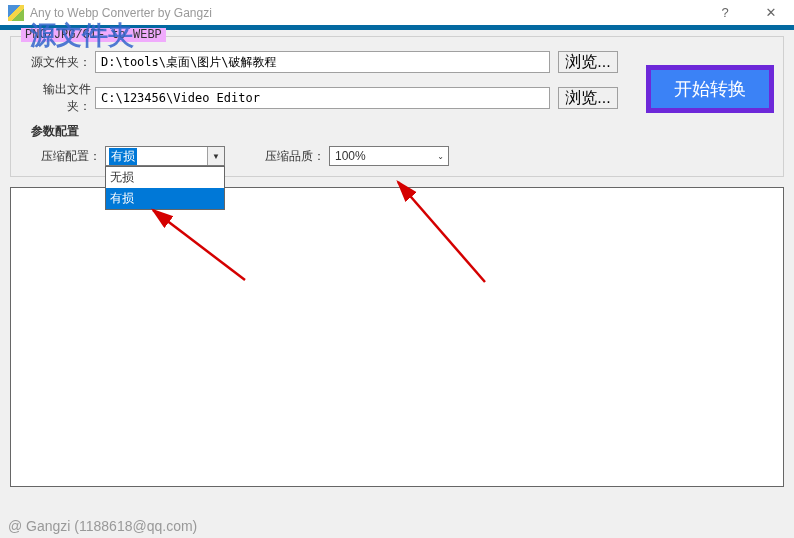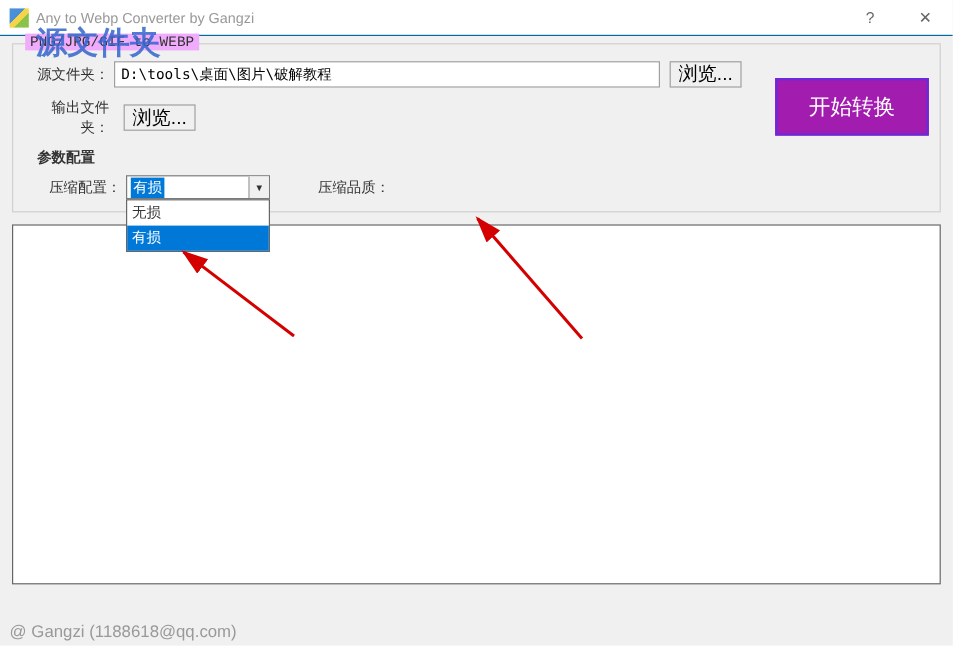--- a/index.html
+++ b/index.html
@@ -11,21 +11,21 @@
     body {
       width: 794px;
       height: 538px;
       background: #f0f0f0;
       position: relative;
       overflow: hidden;
     }
     .title-bar {
       height: 30px;
       background: #ffffff;
-      border-bottom: 1px solid #0369a1;
+      border-bottom: 5px solid #0369a1;
       display: flex;
       align-items: center;
       padding-left: 8px;
     }
     .app-icon {
       width: 16px;
       height: 16px;
       margin-right: 6px;
       background: linear-gradient(135deg, #4a90d9 40%, #f5d547 40%, #f5d547 60%, #8bc34a 60%);
       display: inline-block;
@@ -102,22 +102,22 @@
       border: 1px solid #a0a0a0;
       font-size: 16px;
       cursor: pointer;
     }
     .start-btn {
       position: absolute;
       right: 20px;
       top: 65px;
       width: 128px;
       height: 48px;
-      background: #a21caf;
-      border: 2px solid #6d28d9;
+      background: #3b82f6;
+      border: 5px solid #6d28d9;
       color: white;
       font-size: 18px;
       cursor: pointer;
     }
     .param-section {
       font-size: 12px;
       color: #333;
       padding-left: 10px;
       margin-top: 8px;
     }
@@ -253,39 +253,44 @@
     <span class="group-title">PNG/JPG/GIF to WEBP</span>
 
     <div class="row">
       <span class="label">源文件夹：</span>
       <input class="text-input path-input" value="D:\tools\桌面\图片\破解教程" style="">
       <button class="browse-btn">浏览...</button>
     </div>
 
     <div class="row">
       <span class="label">输出文件夹：</span>
+      <input class="text-input path-input" value="C:\123456\Video Editor" style="">
       <button class="browse-btn">浏览...</button>
     </div>
 
     <div class="param-section">
       <div class="param-label">参数配置</div>
       <div class="param-row">
         <span style="margin-right:4px;">压缩配置：</span>
         <div class="combo-wrapper">
           <div class="combo">
             <span class="combo-selected">有损</span>
             <span class="combo-arrow">▼</span>
           </div>
           <div class="dropdown-list">
             <div class="dropdown-item">无损</div>
             <div class="dropdown-item highlighted">有损</div>
           </div>
         </div>
 
         <span style="margin-right:4px;">压缩品质：</span>
+        <div class="combo2">
+          <span>100%</span>
+          <span style="font-size:8px;color:#333;margin-right:4px;">⌄</span>
+        </div>
       </div>
     </div>
   </div>
 
   <button class="start-btn">开始转换</button>
 
   <div class="output-area"></div>
 </div>
 
 <svg class="arrow-svg" style="left:135px;top:200px;" width="120" height="90">

